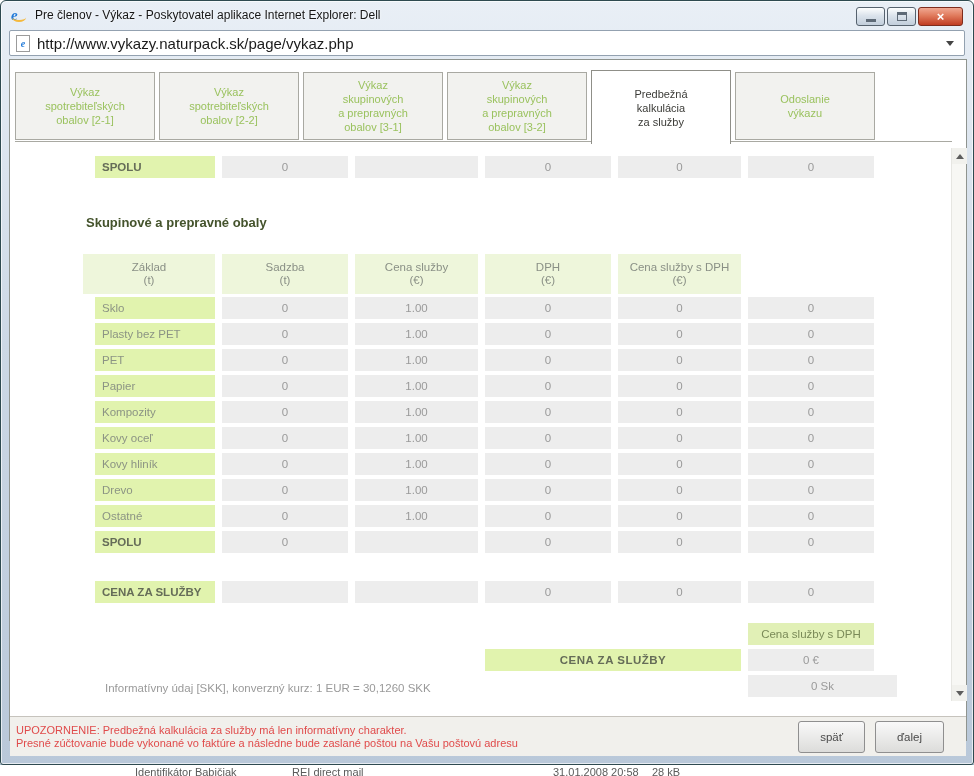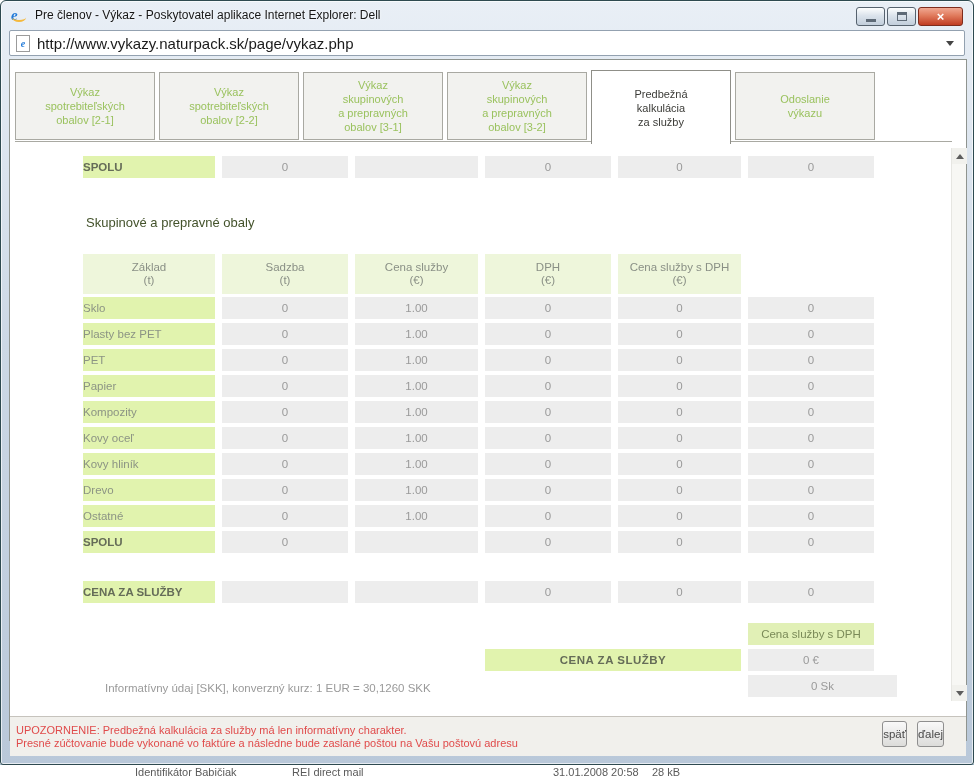--- a/index.html
+++ b/index.html
@@ -64,28 +64,28 @@
                 border-color:#8f8f88; border-bottom:none; z-index:3; }
   .tabline { position:absolute; left:5px; top:81px; width:937px; height:0;
              border-top:1px solid #a9a9a2; z-index:2; }
 
   
   .tgrid { display:grid; grid-template-columns:132px 126px 123px 126px 123px 126px;
            column-gap:7px; width:791px; }
   .abs { position:absolute; }
   .cell { height:22px; display:flex; align-items:center; justify-content:center;
           font-size:11.5px; color:#9a9a9a; background:#ededed; }
-  .cell.lbl { justify-content:flex-start; background:#e1f3ae; color:#8c9484; }
+  .cell.lbl { justify-content:flex-start; padding-left:7px; background:#e1f3ae; color:#8c9484;margin-left:12px; }
   .cell.b { font-weight:bold; color:#656c58; }
   .hcell { height:40px; display:flex; align-items:center; justify-content:center;
            text-align:center; white-space:pre-line; font-size:11.5px; line-height:13px;
            color:#8a9086; background:#eef6db; }
   .trow { margin-bottom:4px; }
   .section-heading { position:absolute; left:76px; top:155px; font-size:13px;
-                     font-weight:normal; color:#44532c; }
+                     font-weight:bold; color:#44532c; }
   .sumcell { position:absolute; height:22px; display:flex; align-items:center;
              justify-content:center; font-size:11.5px; }
   .sum-hdr { background:#e1f0b6; color:#7a8a58; }
   .sum-lbl { background:#e1f3ae; color:#656c58; font-weight:bold; letter-spacing:.5px; }
   .sum-val { background:#ededed; color:#9a9a9a; }
   .note { position:absolute; left:76px; top:617px; height:22px; display:flex;
           align-items:center; font-size:11.5px; color:#9a9a9a;margin-left:19px; }
 
   
   .pscroll { position:absolute; left:941px; top:88px; width:15px; height:553px;
@@ -96,21 +96,21 @@
   .tri-up { width:0; height:0; border-left:4px solid transparent; border-right:4px solid transparent;
             border-bottom:5px solid #5d5d5d; }
   .tri-down { width:0; height:0; border-left:4px solid transparent; border-right:4px solid transparent;
               border-top:5px solid #5d5d5d; }
 
   
   .pfooter { position:absolute; left:0; top:656px; width:956px; height:40px;
              background:#f1f0ec; border-top:1px solid #c6c3bd; }
   .warn { position:absolute; left:6px; top:7px; font-size:11px; line-height:13px; color:#e04b4b; }
   .navbtns { position:absolute; right:22px; top:4px; display:flex; gap:10px; }
-  .navbtn { height:26px; padding:0 0; font-size:11.5px; color:#4a4a4a;
+  .navbtn { height:32px; padding:0 21px; font-size:11.5px; color:#4a4a4a;
             font-family:"Liberation Sans", sans-serif;
             background:linear-gradient(#f9f9f9,#dcdcda); border:1px solid #8f8f8f;
             border-radius:3px; cursor:pointer; }
 
   
   .statusbar { position:absolute; left:8px; top:741px; width:958px; height:21px;
                background:linear-gradient(#f8f7f5,#e9e7e2); border:1px solid #b0ada6;
                font-size:11px; color:#333; }
   .sep { position:absolute; top:2px; bottom:2px; width:0; border-left:1px solid #d4d1cb; }
   .globe { position:absolute; left:477px; top:3px; width:13px; height:13px; border-radius:50%;

